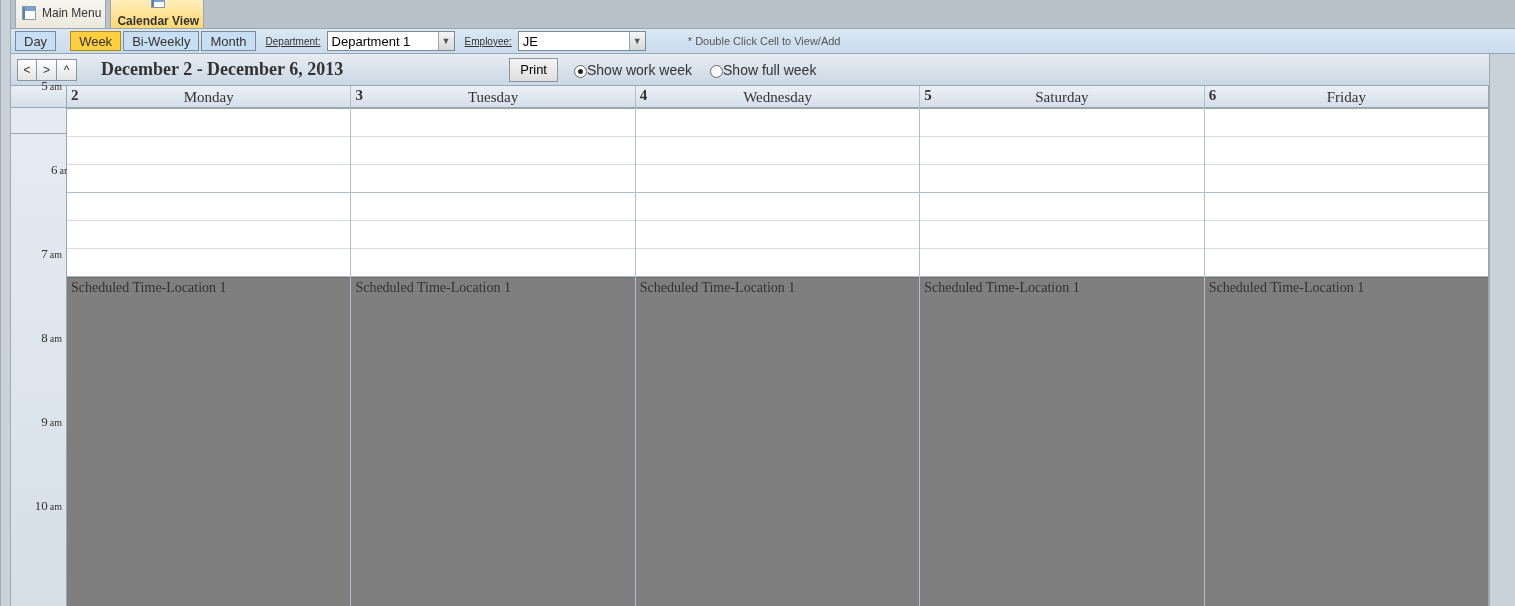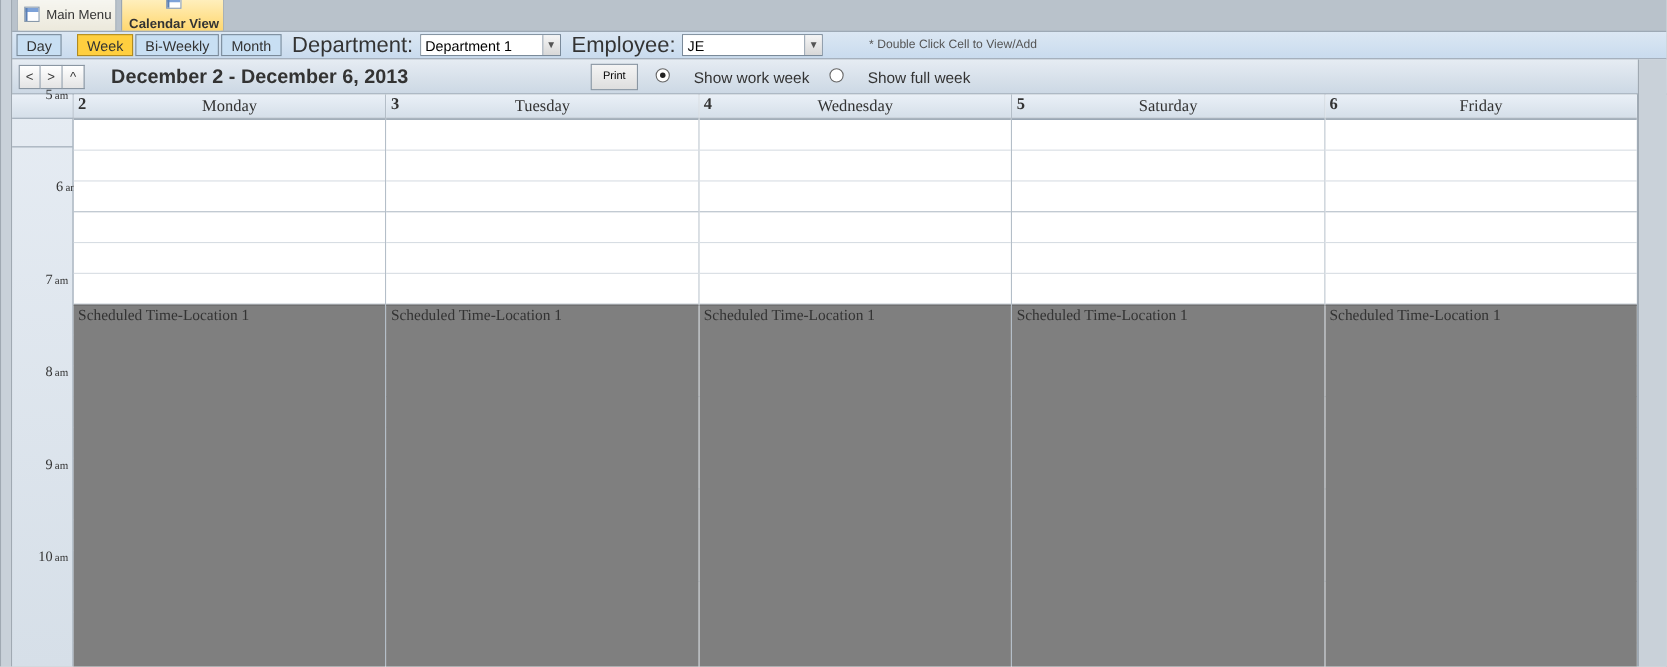--- a/index.html
+++ b/index.html
@@ -64,21 +64,21 @@
   }
   .view-btn {
     padding:2px 8px; height:20px;
     border:1px solid #7a8a9a;
     background:#c8dff3;
     font-size:13px;
     cursor:pointer;
     display:flex; align-items:center;
   }
   .view-btn.active { background:#ffcf3f; border-color:#b08a20;margin-left:12px; }
-  .toolbar-label { font-size:20px; padding:0 4px 0 8px; }
+  .toolbar-label { font-size:10px; padding:0 4px 0 8px;text-decoration:underline; }
   .combo {
     display:flex; align-items:flex-start;
     height:20px; border:1px solid #7a8a9a;
     background:#fff;
     font-size:13px;
   }
   .combo input {
     border:none; outline:none; height:18px; padding:0 4px;
     font-size:13px; font-family:inherit;
   }
@@ -101,30 +101,30 @@
   }
   .nav-btn {
     width:20px; height:22px;
     border:1px solid #8a96a2;
     background:linear-gradient(#fff,#e4e4e4);
     font-size:12px; cursor:pointer;
     display:flex; align-items:center; justify-content:center;
   }
   .nav-group { display:flex; }
   .nav-group .nav-btn:not(:first-child){ border-left:none; }
-  .date-title { font-size:18px; font-weight:bold; font-family:Liberation Sans, sans-serif; padding-left:18px; }
+  .date-title { font-size:18px; font-weight:bold; font-family:Liberation Serif, serif; padding-left:18px; }
   .print-btn {
     margin-left:auto;
     height:24px; padding:2px 10px;
     border:1px solid #8a96a2;
     background:linear-gradient(#f4f4f4,#dedede);
-    font-size:10px; cursor:pointer;
+    font-size:13px; cursor:pointer;
   }
   .radio-group { display:flex; align-items:center; gap:18px; margin-left:10px; margin-right:auto;}
-  .radio-item { display:flex; align-items:flex-start; gap:22px; font-size:14px;}
+  .radio-item { display:flex; align-items:flex-end; gap:0; font-size:14px;}
   .radio {
     width:13px; height:13px; border-radius:50%;
     border:1px solid #666; background:#fff; display:inline-flex;
     align-items:center; justify-content:center; cursor:pointer;
   }
   .radio.checked::after{
     content:""; width:5px; height:5px; border-radius:50%; background:#222;
   }
 
   

